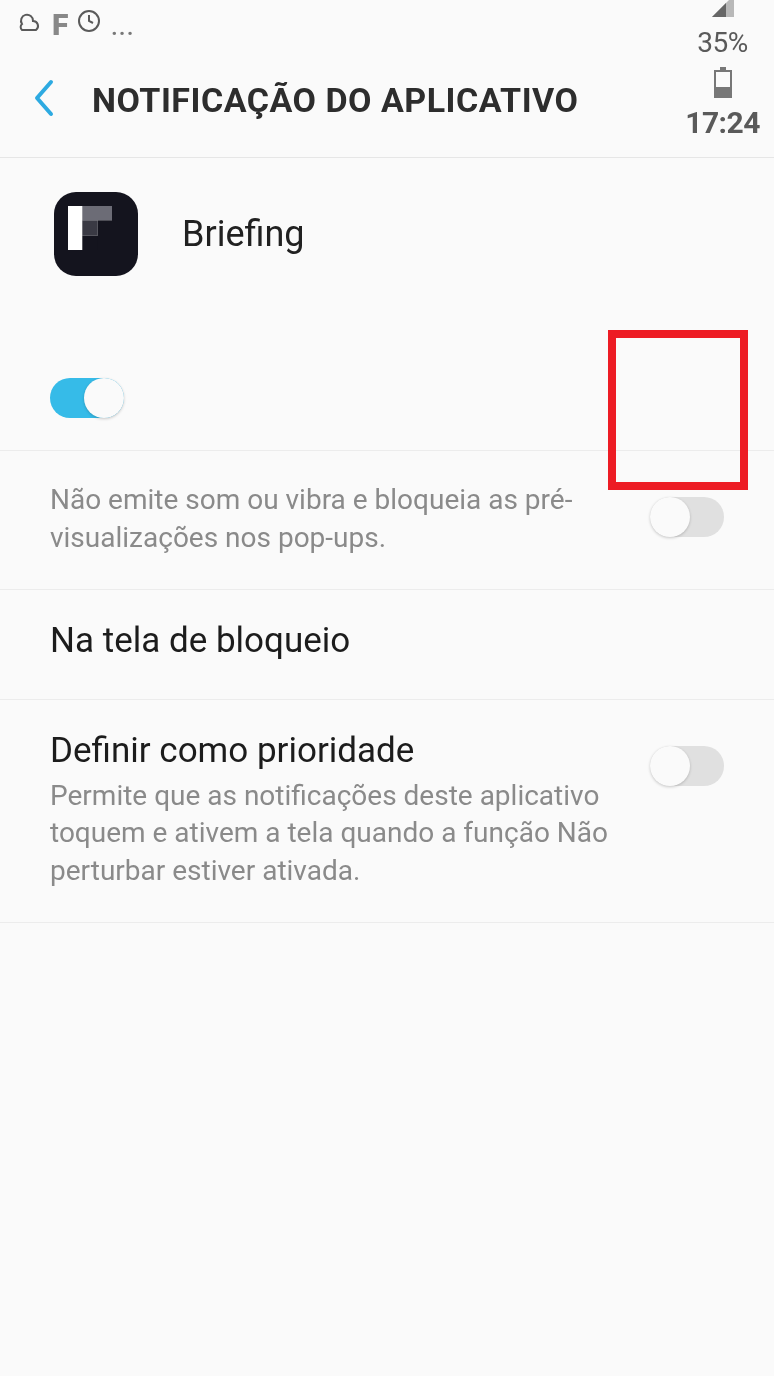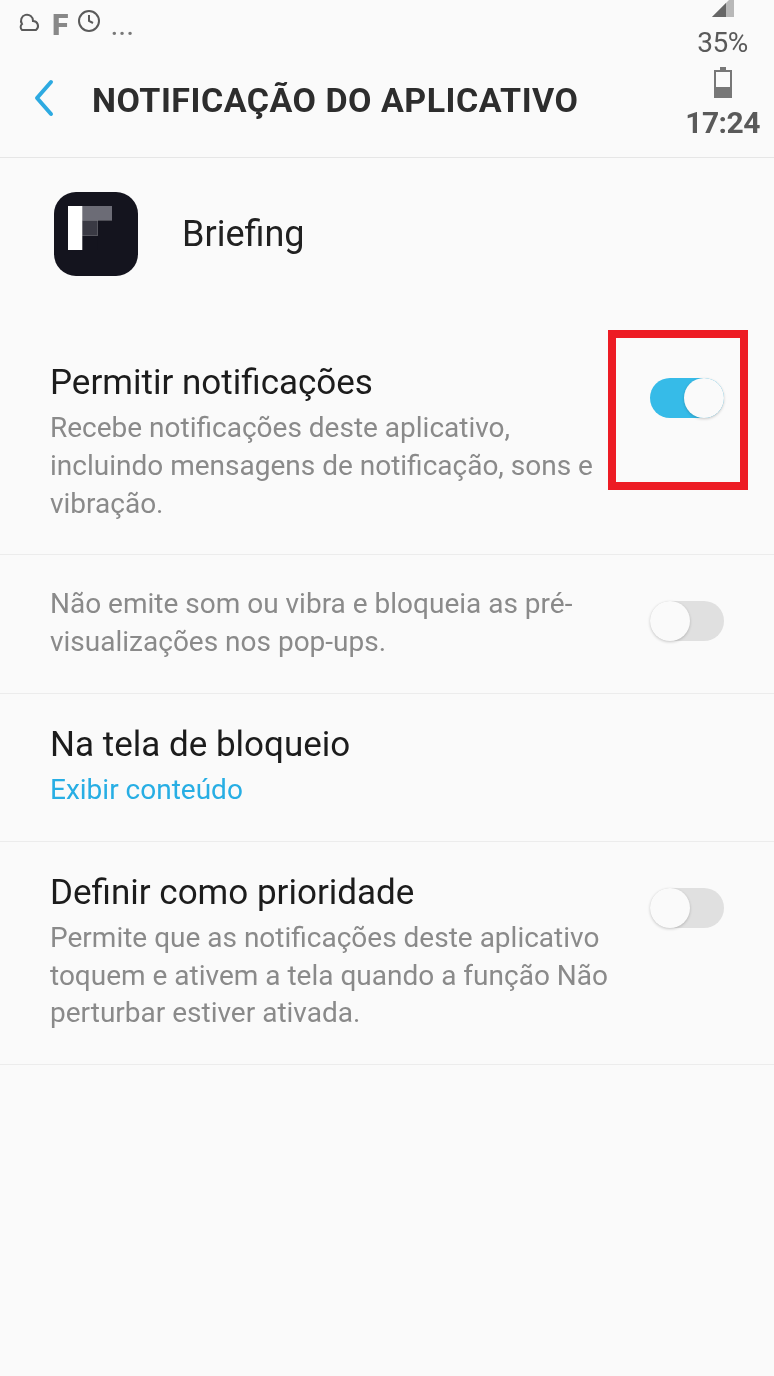--- a/index.html
+++ b/index.html
@@ -251,42 +251,37 @@
       <rect x="13" y="27" width="27" height="13" fill="#14141e"></rect>
       <rect x="27" y="13" width="13" height="27" fill="#14141e"></rect>
     </svg>
   </div>
   <div class="app-name">Briefing</div>
 </div>
 
 <div class="list">
 
   <div class="item first-item">
-    <div class="item-text">
-      <div class="item-title">Permitir notificações</div>
-      <div class="item-desc">Recebe notificações deste aplicativo, incluindo mensagens de notificação, sons e vibração.</div>
-    </div>
     <div class="toggle toggle-on">
       <div class="knob"></div>
     </div>
   </div>
 
   <div class="item">
     <div class="item-text">
       <div class="item-desc">Não emite som ou vibra e bloqueia as pré-visualizações nos pop-ups.</div>
     </div>
     <div class="toggle toggle-off">
       <div class="knob"></div>
     </div>
   </div>
 
   <div class="item">
     <div class="item-text">
       <div class="item-title">Na tela de bloqueio</div>
-      <div class="item-desc link">Exibir conteúdo</div>
     </div>
   </div>
 
   <div class="item">
     <div class="item-text">
       <div class="item-title">Definir como prioridade</div>
       <div class="item-desc">Permite que as notificações deste aplicativo toquem e ativem a tela quando a função Não perturbar estiver ativada.</div>
     </div>
     <div class="toggle toggle-off">
       <div class="knob"></div>

